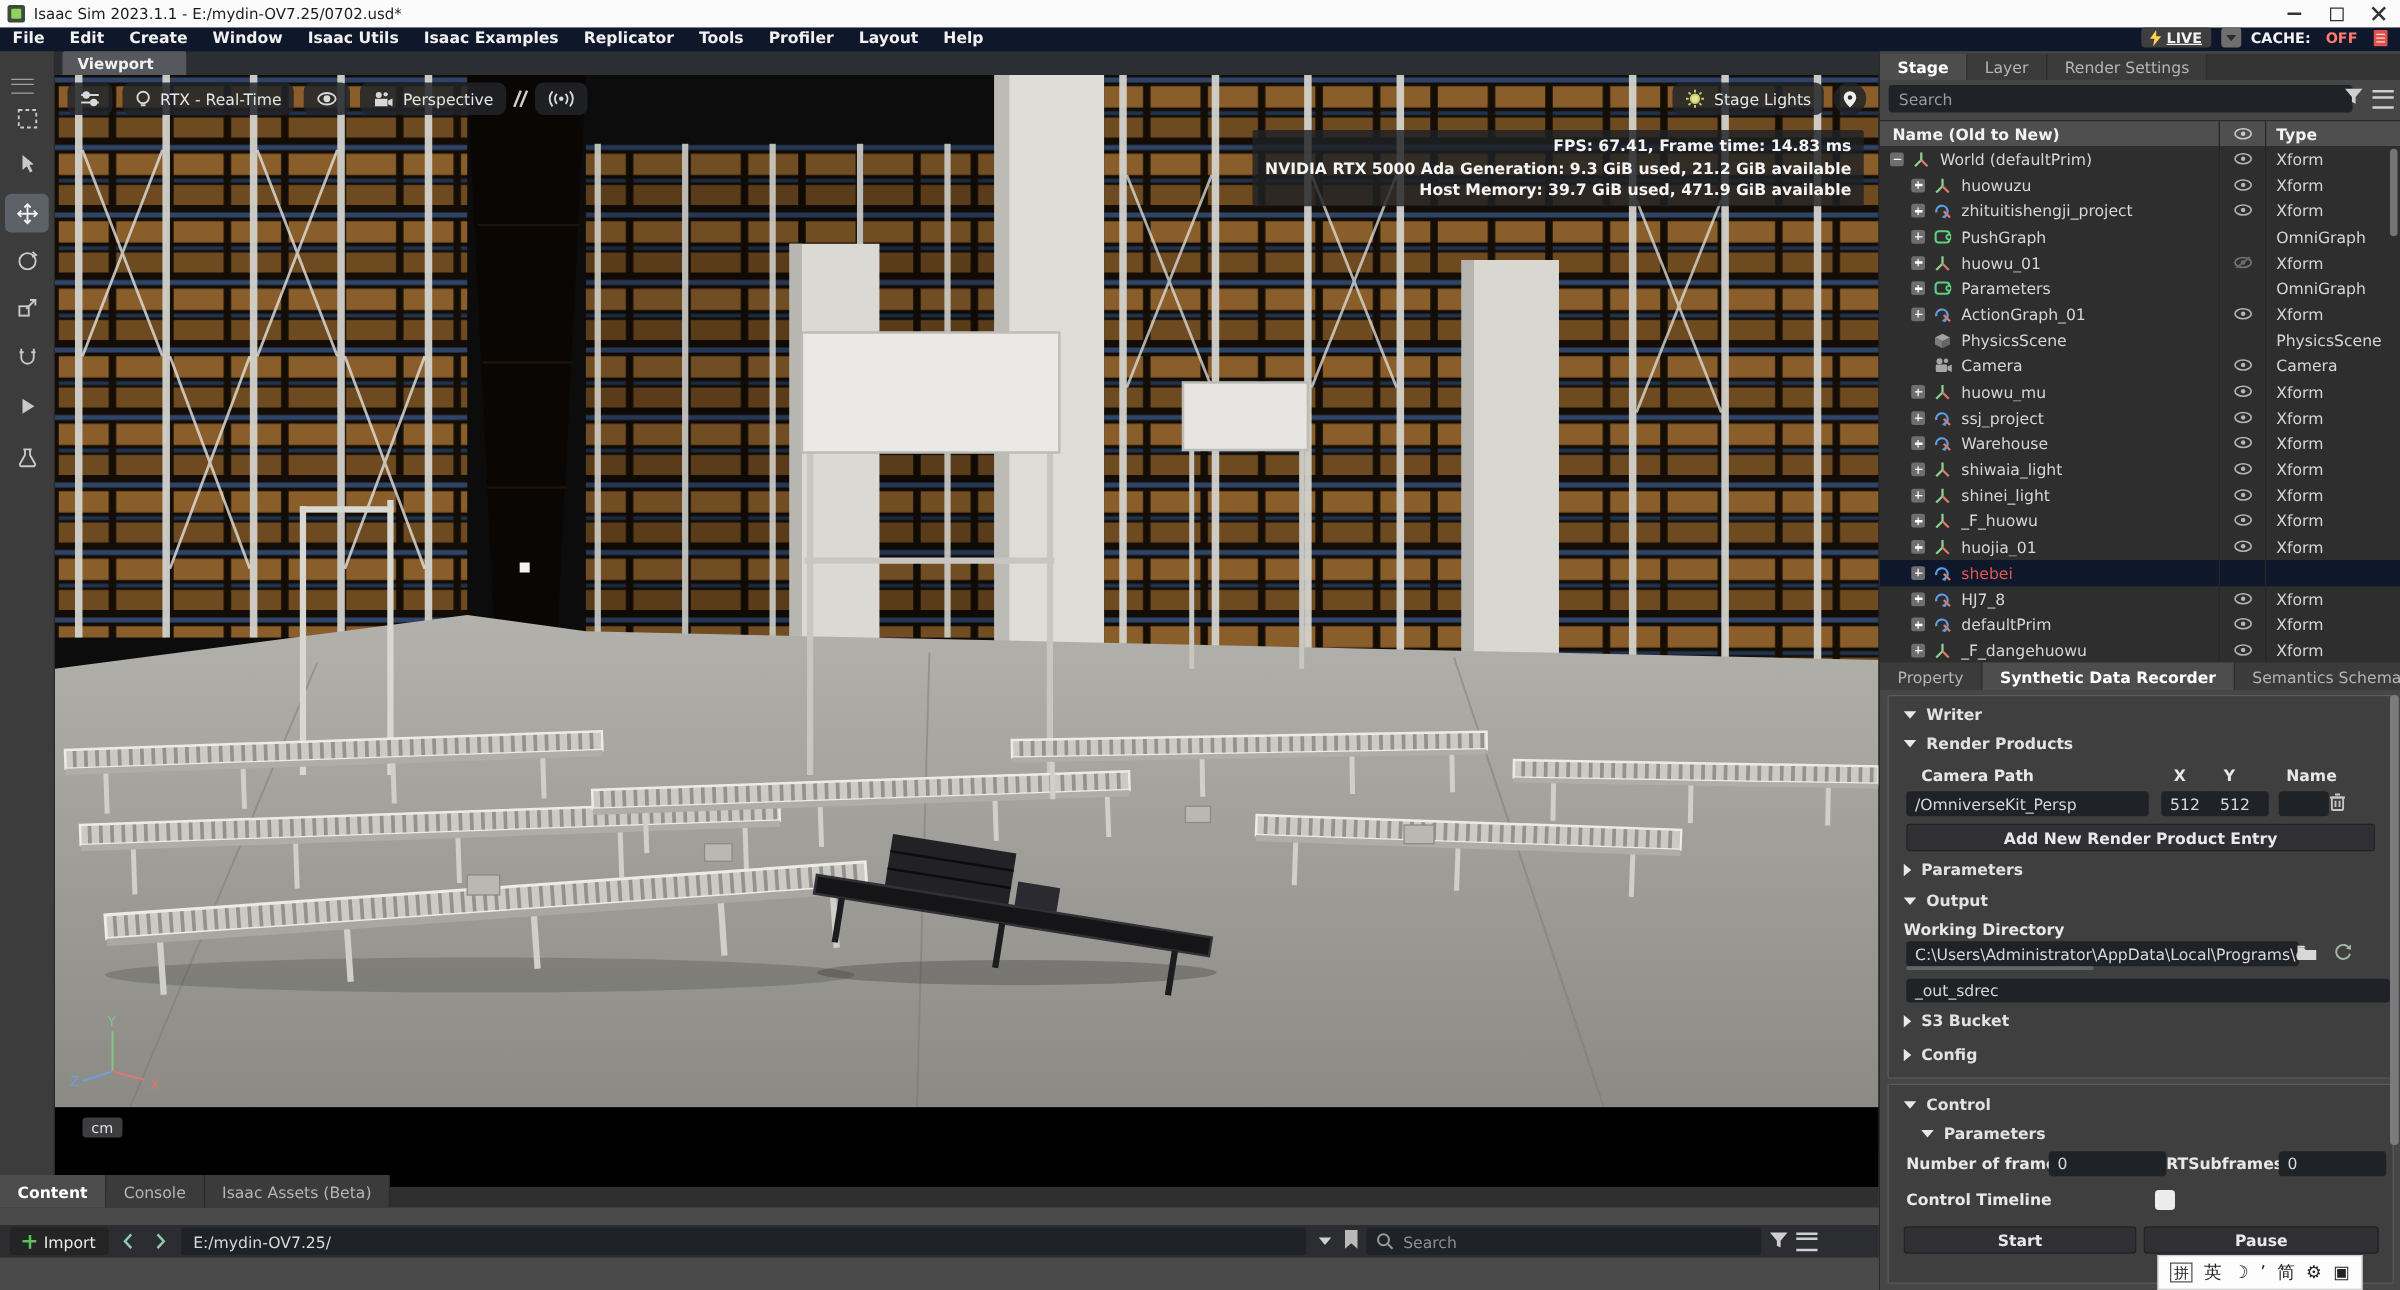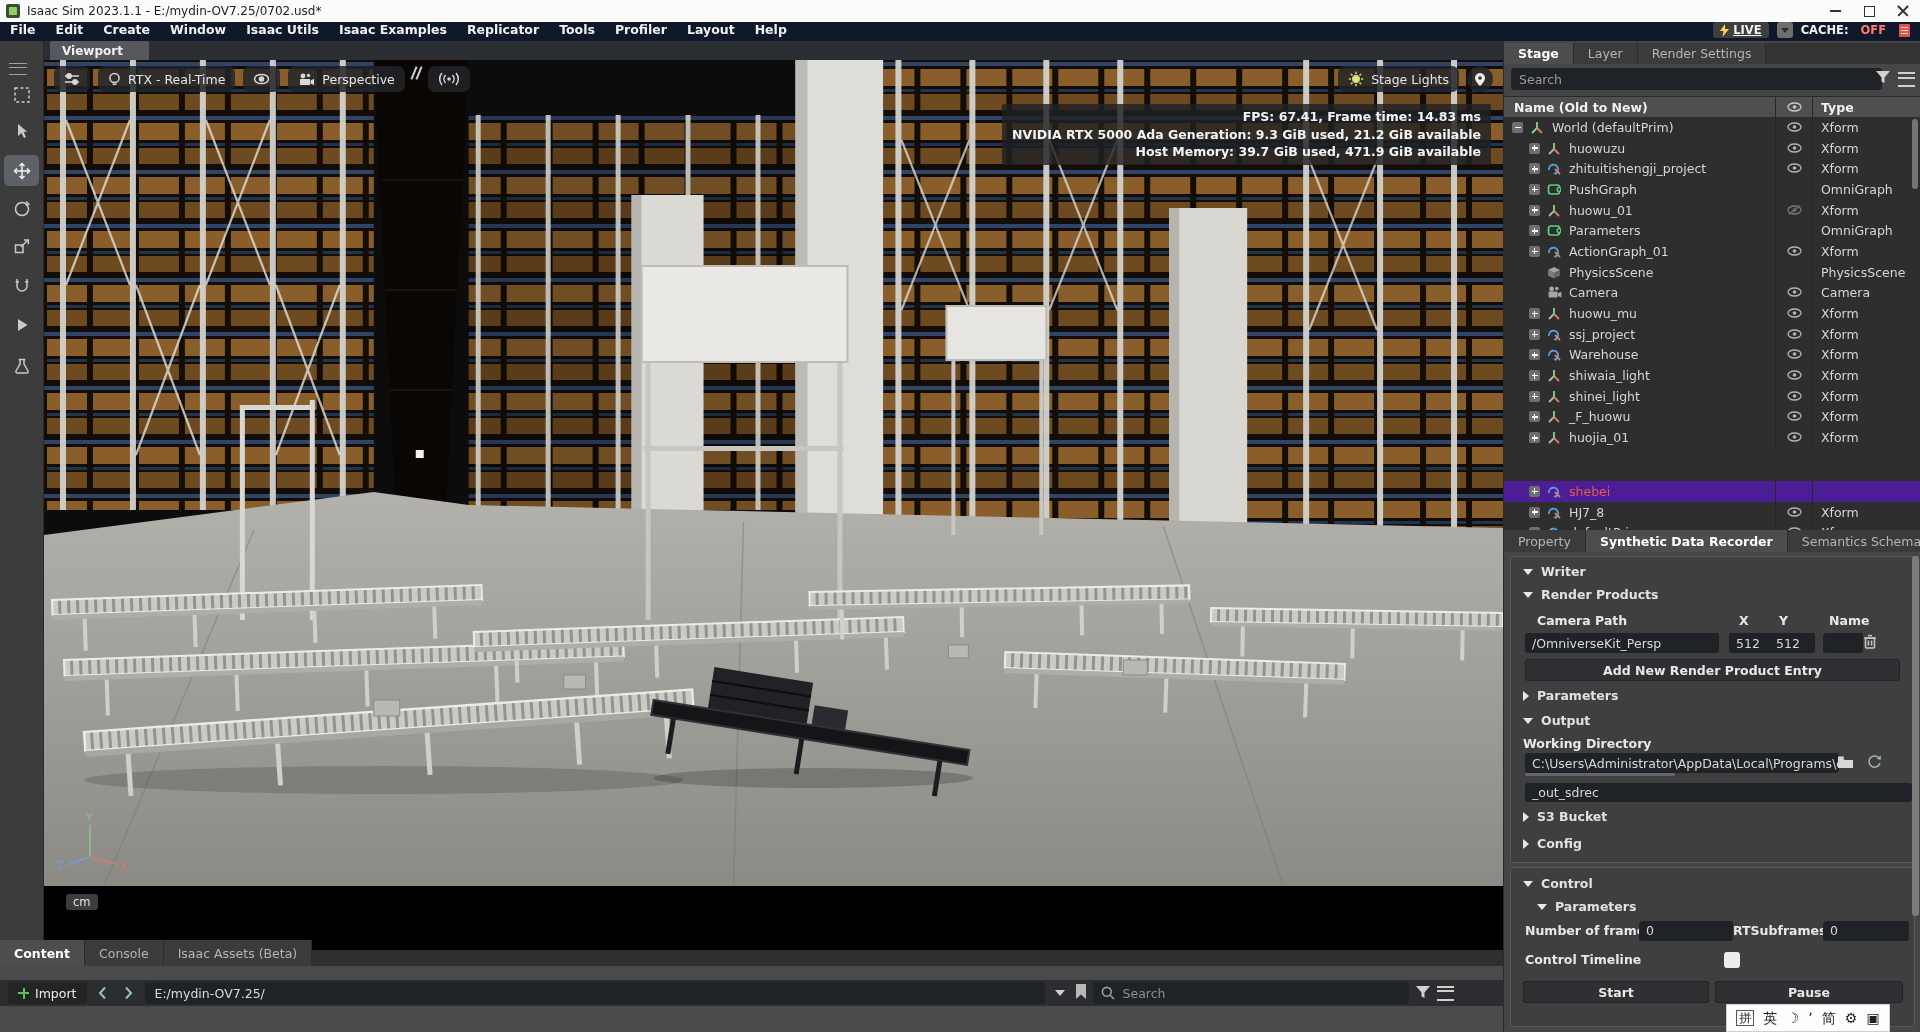--- a/index.html
+++ b/index.html
@@ -45,21 +45,21 @@
   
   #vp{position:absolute;left:44px;top:41px;width:1459px;height:909px;background:#000;}
   #vptabs{position:absolute;left:0;top:0;width:100%;height:19px;background:#2b2e33;}
   #vptab{position:absolute;left:6px;top:0;height:19px;padding:0 26px 0 12px;background:#56585d;color:#f2f2f2;display:flex;align-items:center;font-size:12px;border-radius:2px 2px 0 0;}
   #vpbody{position:absolute;left:0;top:19px;width:100%;height:858px;overflow:hidden;}
   #vpbody svg.scene{position:absolute;left:0;top:0;width:100%;height:826px;}
   #vpstrip{position:absolute;left:0;bottom:0;width:100%;height:32px;background:#000;}
   #cmbadge{position:absolute;left:22px;bottom:8px;background:#3d3d40;border-radius:3px;padding:1px 7px;font-size:11.5px;color:#e0e0e0;}
 
   
-  #vtool{position:absolute;left:10px;right:10px;top:6px;display:flex;gap:8px;}
+  #vtool{position:absolute;left:10px;right:10px;top:6px;display:flex;align-items:center;gap:8px;}
   .vbtn{background:rgba(33,36,41,.85);border-radius:7px;height:26px;display:inline-flex;align-items:center;gap:7px;padding:0 10px;color:#e6e6e6;font-size:12.5px;white-space:nowrap;}
   .vbtn svg{stroke:#d8d8d8;fill:none;stroke-width:1.5;}
   #vright{margin-left:auto;display:flex;align-items:center;gap:8px;}
   #pinbtn{width:26px;height:26px;border-radius:13px;justify-content:center;padding:0;}
   .slashes{display:flex;gap:3px;}
   .slashes i{width:2px;height:14px;background:#cfcfcf;transform:rotate(22deg);display:block;}
 
   
   #stats{position:absolute;top:44px;right:12px;background:rgba(30,33,36,.82);border-radius:2px;padding:4px 10px;text-align:right;}
   .statline{font-weight:700;font-size:12.5px;color:#f4f4f4;line-height:17.5px;white-space:nowrap;}
@@ -80,21 +80,21 @@
   #stageburger{position:absolute;right:6px;top:31px;width:17px;height:11px;border-top:2px solid #cfcfcf;border-bottom:2px solid #cfcfcf;}
   #stageburger::after{content:"";display:block;margin-top:2.5px;height:2px;background:#cfcfcf;}
   
   #theader{position:absolute;left:0;top:55px;width:100%;height:20px;background:#4f4f4f;display:flex;align-items:center;font-weight:700;color:#f2f2f2;border-top:1px solid #2a2a2a;border-bottom:1px solid #2a2a2a;}
   #theader .hname{flex:1;padding-left:10px;}
   .eyecell{width:36px;align-self:stretch;display:flex;align-items:center;justify-content:center;border-left:1px solid #262626;}
   .typecell{width:100px;align-self:stretch;display:flex;align-items:center;padding-left:8px;border-left:1px solid #262626;}
   
   #tree{position:absolute;left:0;top:76px;width:100%;height:414px;background:#2e2e2e;}
   .trow{display:flex;align-items:center;height:20.7px;color:#d6d6d6;}
-  .trow[data-f~="sel"]{background:#4c1d95;margin-top:33px;}
+  .trow[data-f~="sel"]{background:#0f172a;}
   .tname{flex:1;display:flex;align-items:center;gap:7px;padding-left:8px;min-width:0;overflow:hidden;white-space:nowrap;}
   .trow[data-f~="red"] .tlabel{color:#e05a52;}
   .exp{width:11px;height:11px;background:#6e6e6e;border-radius:2px;position:relative;flex:none;}
   .trow[data-f~="d1"] .exp{margin-left:17px;}
   .exp::before{content:"";position:absolute;left:2.5px;top:4.8px;width:6px;height:1.6px;background:#fff;}
   .exp::after{content:"";position:absolute;left:4.8px;top:2.5px;width:1.6px;height:6px;background:#fff;}
   .trow[data-f~="exp-minus"] .exp::after{display:none;}
   .trow[data-f~="exp-none"] .exp{visibility:hidden;}
   .ico{width:15px;height:13px;flex:none;position:relative;}
   .ico svg{display:none;position:absolute;left:0;top:0;}

